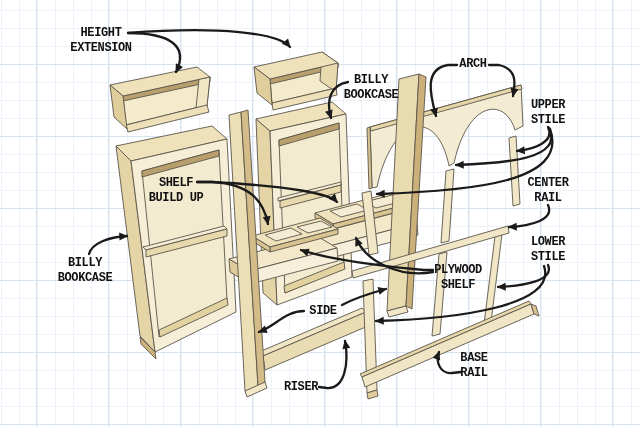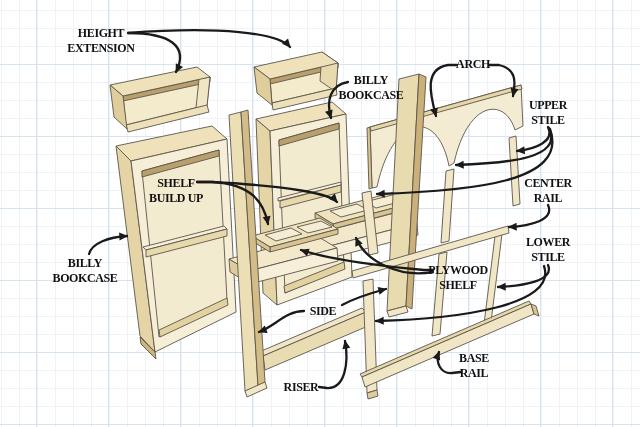--- a/index.html
+++ b/index.html
@@ -5,21 +5,21 @@
   html,body{margin:0;padding:0;background:#ffffff;}
   #stage{
     position:relative;width:640px;height:427px;overflow:hidden;background:#ffffff;
     background-image:
       linear-gradient(to right,#d7e4f0 1px,transparent 1px),
       linear-gradient(to bottom,#d7e4f0 1px,transparent 1px),
       linear-gradient(to right,#edf3f9 1px,transparent 1px),
       linear-gradient(to bottom,#edf3f9 1px,transparent 1px);
     background-size:72px 72px,72px 72px,18px 18px,18px 18px;
     background-position:36px 64px,36px 64px,1px 10px,1px 10px;
-    font-family:Liberation Serif, serif;
+    font-family:Liberation Mono, monospace;
   }
   #drawing{position:absolute;left:0;top:0;}
   .lbl{
     position:absolute;
     font-weight:700;font-size:12.5px;line-height:14.5px;letter-spacing:-0.4px;
     color:#111111;text-align:center;white-space:pre-line;
     transform:scaleX(0.96);transform-origin:center top;
   }
   .wood{stroke:#5b564c;stroke-width:0.9;stroke-linejoin:round;}
   .leader{stroke:#1a1a1a;stroke-width:2.3;fill:none;stroke-linecap:round;}

